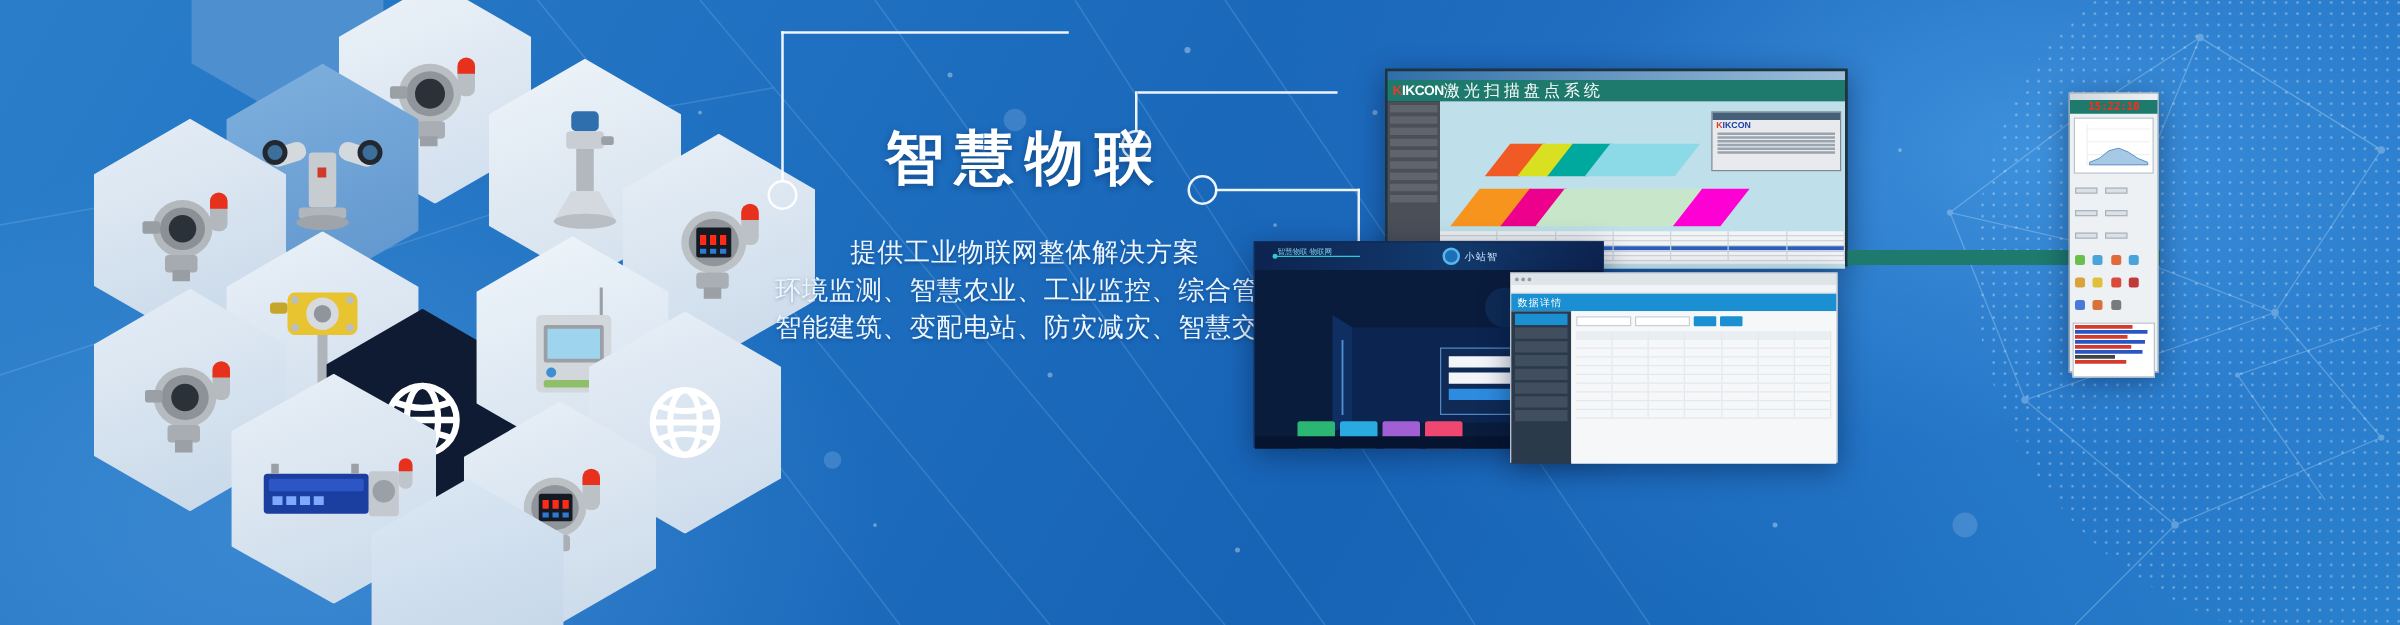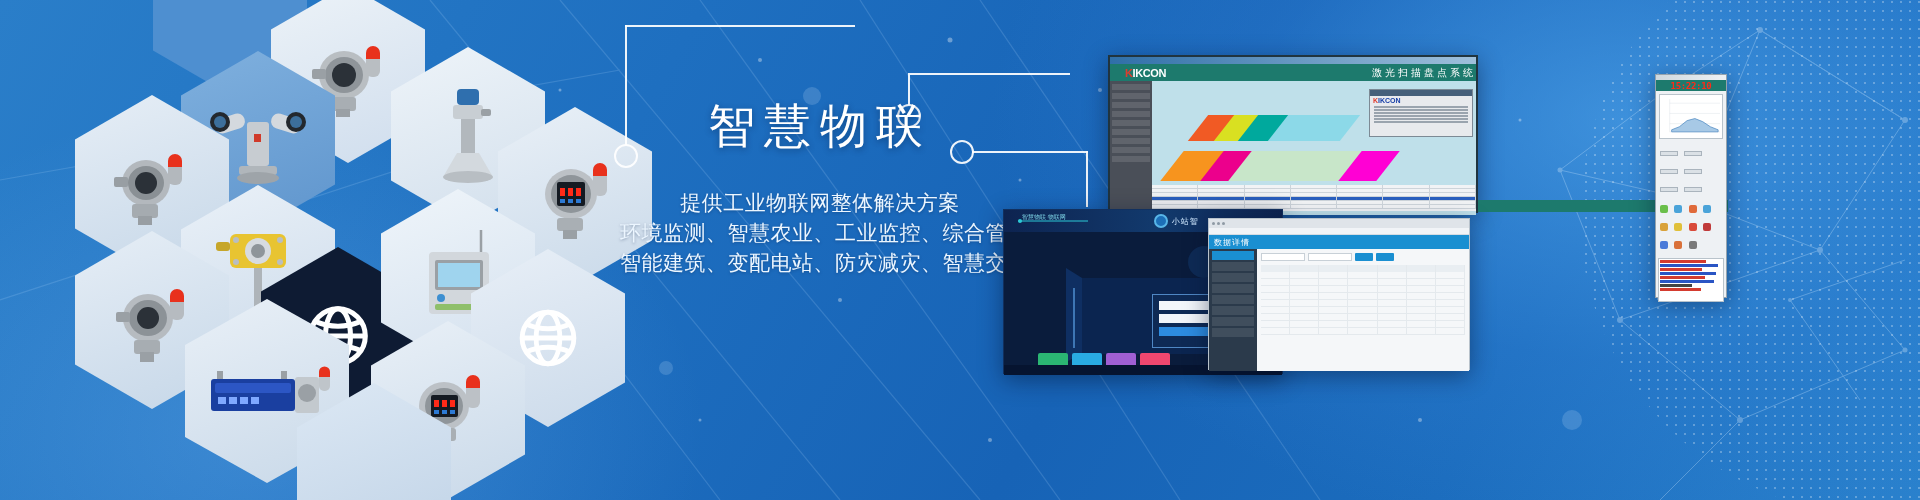--- a/index.html
+++ b/index.html
@@ -30,42 +30,42 @@
   }
   .hex-inner {
     position:absolute; inset:3px;
     clip-path:polygon(50% 0%, 100% 25%, 100% 75%, 50% 100%, 0% 75%, 0% 25%);
   }
   .hex .dev { position:relative; z-index:3; }
 
   
   #copy { position:absolute; left:620px; top:100px; width:400px; text-align:center; }
   #title {
-    font-size:47px; font-weight:400; color:#ffffff; letter-spacing:9px;
+    font-size:47px; font-weight:700; color:#ffffff; letter-spacing:9px;
     text-shadow:0 2px 6px rgba(0,30,70,.45);
     white-space:nowrap; line-height:1.1;
   }
   #sublines { margin-top:36px; color:#ecf6ff; }
   .subline { font-size:21px; line-height:30px; white-space:nowrap; letter-spacing:.5px;
              text-shadow:0 1px 3px rgba(0,30,70,.35); }
 
   
   .ring { position:absolute; border:2px solid rgba(255,255,255,.92); border-radius:50%; }
   .conn { position:absolute; background:rgba(255,255,255,.92); }
 
   
   .screen { position:absolute; box-shadow:0 6px 22px rgba(0,15,45,.45); }
 
   
   #scan-monitor { left:1108px; top:55px; width:370px; height:158px; background:#0b2b3a; border:2px solid #20343f; }
   #scan-titlebar { height:7px; background:linear-gradient(90deg,#2f6fa8,#9fc0db); display:flex; align-items:center; }
   #scan-head { height:17px; background:#1d7a6d; display:flex; align-items:center; }
-  #scan-logo { color:#ffffff; font-weight:700; font-size:11px; letter-spacing:-.4px; padding-left:15px; }
+  #scan-logo { color:#ffffff; font-weight:700; font-size:11px; letter-spacing:-.4px; padding-left:4px; }
   #scan-logo i { color:#e03c2e; font-style:normal; }
-  #scan-title { flex:1; text-align:right; color:#ffffff; font-size:10px; letter-spacing:3px; }
+  #scan-title { flex:1; text-align:left; color:#ffffff; font-size:13px; letter-spacing:3px; }
   #scan-body { display:flex; height:134px; }
   #scan-side { width:42px; background:#4a4f58; }
   #scan-side .row { height:6px; margin:3px 2px; background:rgba(255,255,255,.12); }
   #scan-canvas { flex:1; background:#bfe0ea; position:relative; overflow:hidden; }
   .tile { position:absolute; transform:skewX(-38deg); }
   #scan-popup { position:absolute; right:3px; top:8px; width:104px; height:48px; background:#e8eaed; border:1px solid #7d8a95; }
   #scan-popup .pt { height:6px; background:#46607a; }
   #scan-popup .pl { color:#1840a8; font-weight:700; font-size:7px; padding:1px 3px; }
   #scan-popup .pl i { color:#e03c2e; font-style:normal; }
   #scan-popup .pr { height:2px; margin:1px 4px; background:#9aa4ae; }
@@ -81,21 +81,21 @@
   #clock-val { color:#ff2a18; font-family:"DejaVu Sans Mono", monospace; font-size:9px; font-weight:700; letter-spacing:-.3px; }
   #clock-chart { margin:3px; height:45px; background:#ffffff; border:1px solid #b9c3cb; position:relative; overflow:hidden; }
   #clock-btns { padding:1px 3px; }
   #clock-btns .b { display:inline-block; width:18px; height:5px; margin:1px; background:#dbe1e6; border:1px solid #aab4bd; }
   #clock-icons { padding:2px 3px; }
   #clock-icons .i { display:inline-block; width:8px; height:8px; margin:1px; border-radius:2px; }
   #clock-log { margin:2px; height:44px; background:#ffffff; border:1px solid #b9c3cb; overflow:hidden; }
   #clock-log .l { height:3px; margin:1px 1px; }
 
   
-  #dash { left:1003px; top:209px; width:280px; height:165px; background:#0a1c3c; border:1px solid #11305f; }
+  #dash { left:1003px; top:193px; width:280px; height:165px; background:#0a1c3c; border:1px solid #11305f; }
   #dash-head { height:22px; background:linear-gradient(90deg,#0d2350,#123a6d 55%,#0d2350); display:flex; align-items:center; }
   #dash-badge { width:14px; height:14px; border-radius:50%; background:#1c6fb8; margin-left:88px; border:2px solid #58b6e8; }
   #dash-name { color:#cfe8ff; font-size:8px; margin-left:4px; letter-spacing:1px; }
   #dash-body { position:relative; height:143px; }
   #login-card { position:absolute; left:148px; top:62px; width:92px; height:54px; background:#0e2a55; border:1px solid #4f87c4; padding:6px; }
   #login-card .f { height:9px; background:#f2f6fa; margin-bottom:4px; }
   #login-card .btn { height:9px; background:#2d8ce0; }
   #dash-tiles { position:absolute; left:34px; bottom:-0px; display:flex; gap:4px; }
   #dash-tiles .t { width:30px; height:22px; border-radius:2px; }
   #dash-foot { position:absolute; left:0; right:0; bottom:0; height:10px; background:#061430; }

